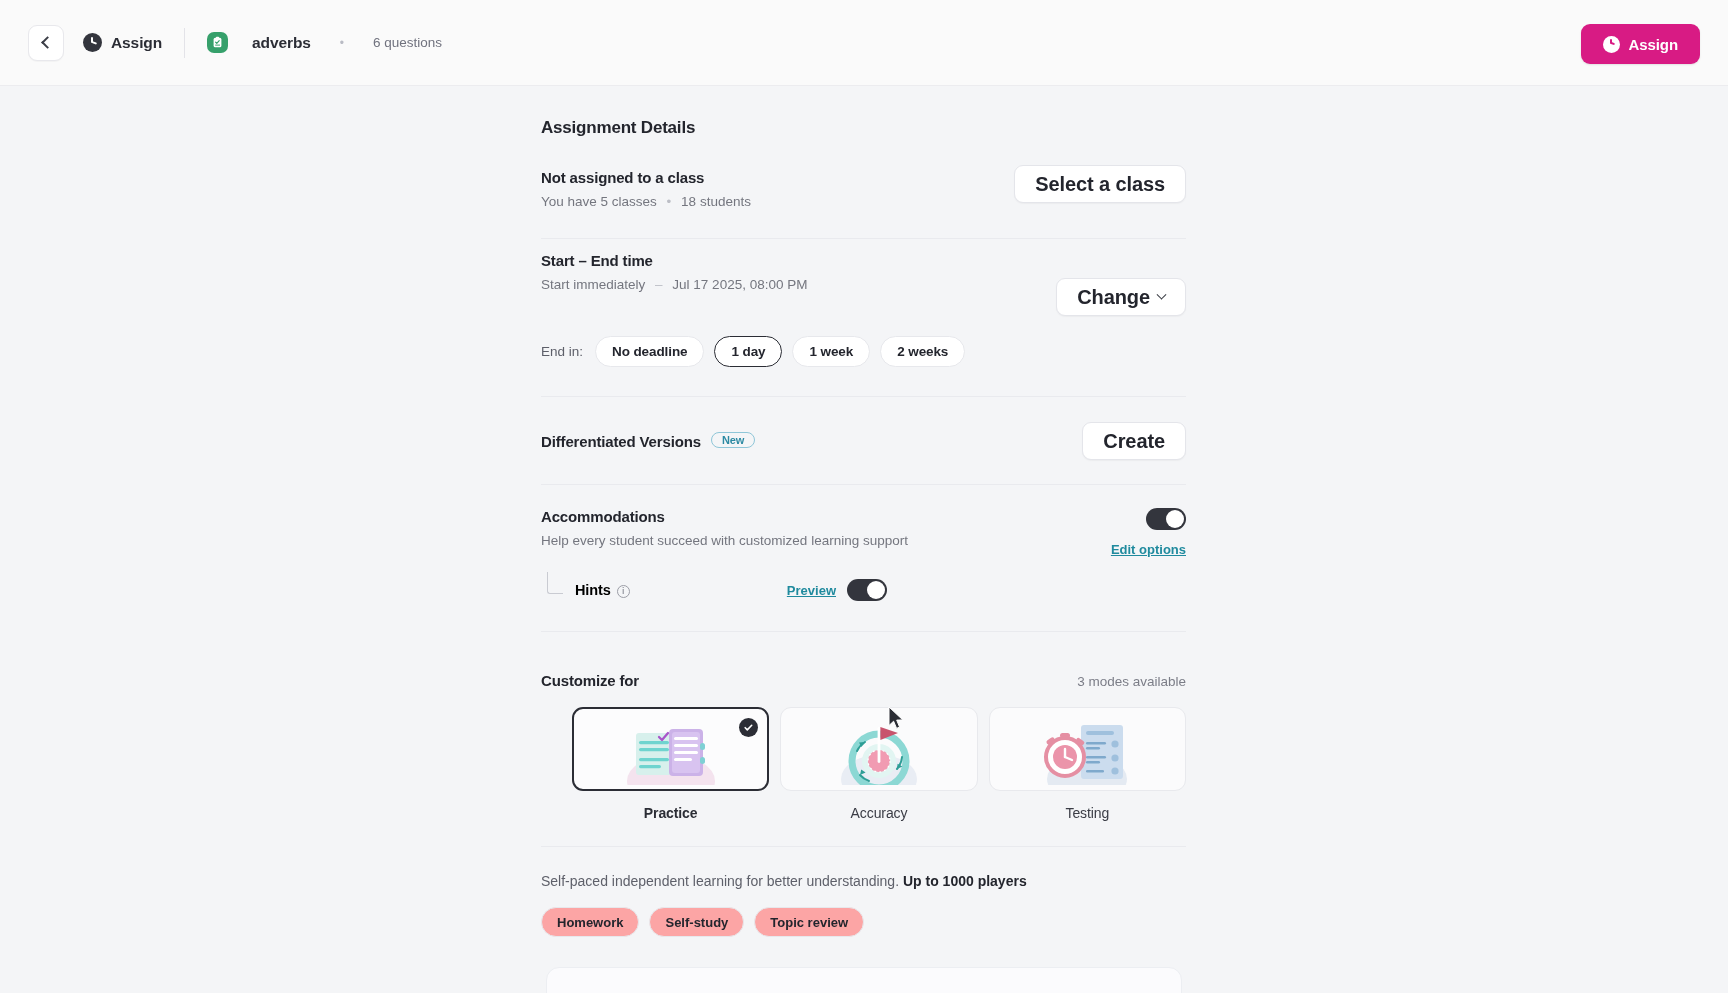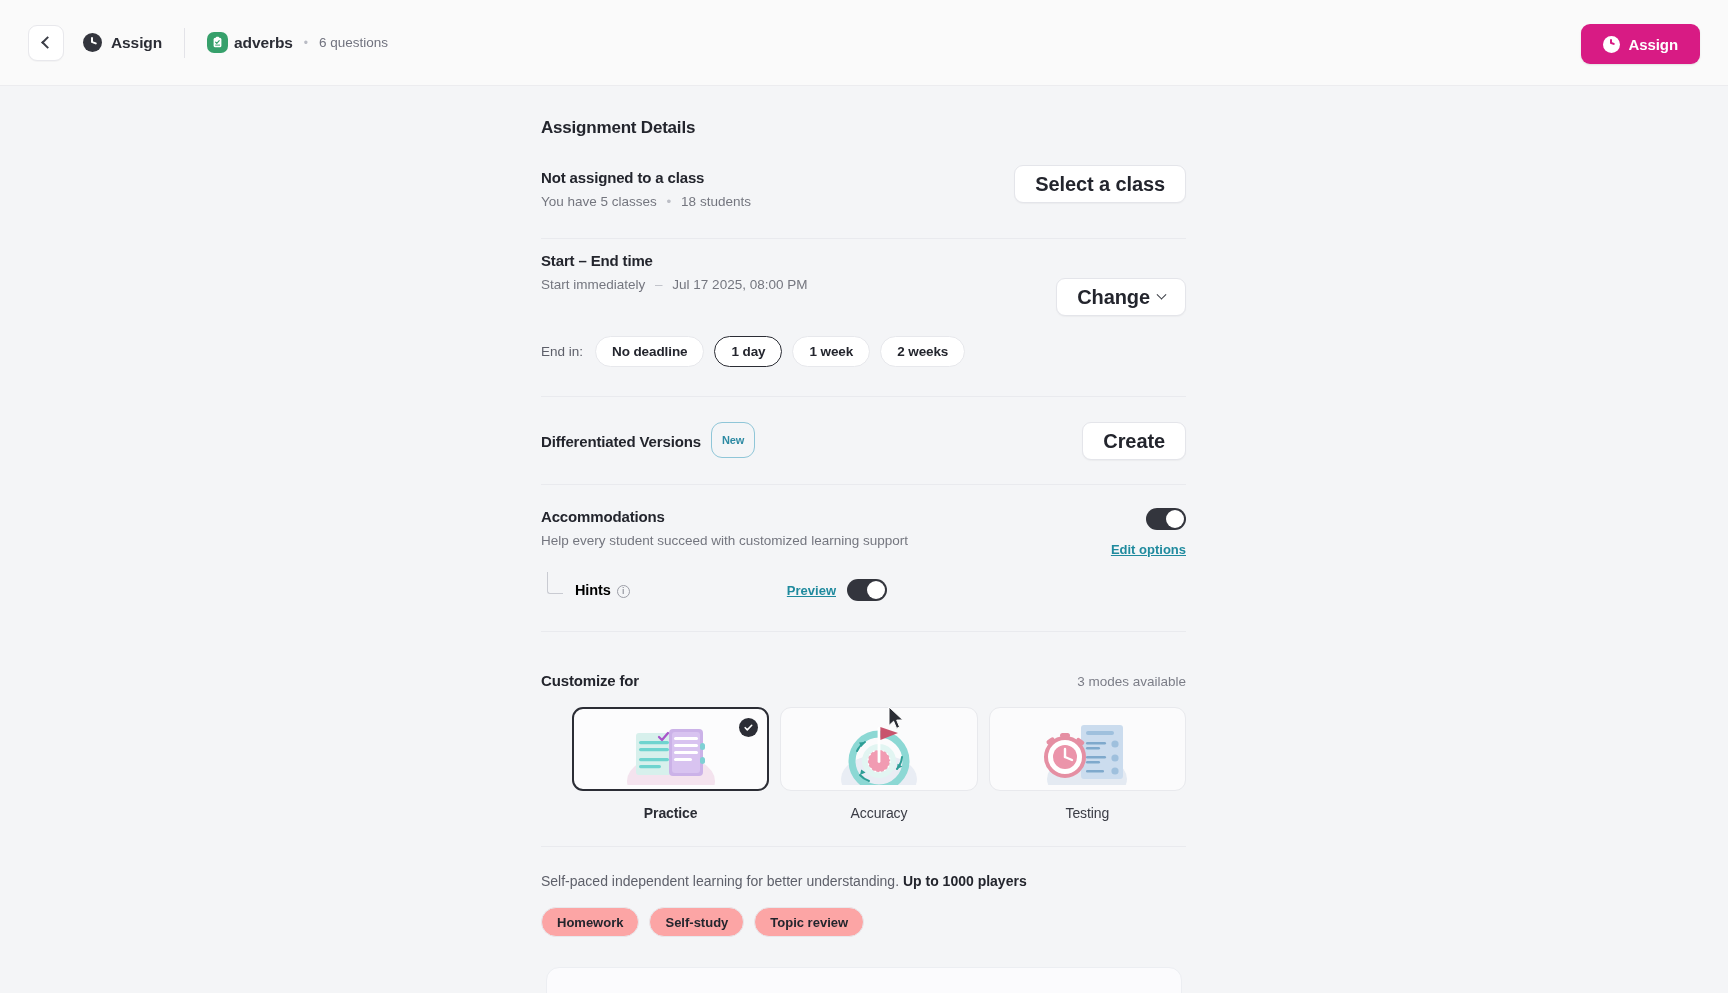--- a/index.html
+++ b/index.html
@@ -34,21 +34,21 @@
   .clock-dark {
     width: 19px; height: 19px; border-radius: 50%; background: #33353d;
     position: relative; flex: none;
   }
   .clock-dark::before { content:""; position:absolute; left:8.4px; top:4px; width:2px; height:6.2px; background:#fff; border-radius:1px;}
   .clock-dark::after  { content:""; position:absolute; left:8.4px; top:8.8px; width:2px; height:4.6px; background:#fff; border-radius:1px; transform-origin: top center; transform: rotate(-70deg);}
   .crumb-text { font-size: 15.5px; font-weight: 700; color: #2b2d35; letter-spacing: -0.1px; }
 
   .vdivider { width: 1px; height: 30px; background: #e3e3e8; margin: 0 22px; }
 
-  .quiz-crumb { display: flex; align-items: center; gap: 6px; }
+  .quiz-crumb { display: flex; align-items: center; gap: 24px; }
   .quiz-icon {
     width: 21px; height: 21px; border-radius: 7px; background: #36a06b;
     display: flex; align-items: center; justify-content: center; flex: none;
   }
   .quiz-icon svg { display: block; }
   .quiz-name { font-size: 15.5px; font-weight: 700; color: #2b2d35; letter-spacing: -0.1px; }
   .dot-sep { color: #b9bbc4; font-size: 12px; margin: 0 5px; }
   .q-count { font-size: 13.5px; color: #70727e; }
 
   .assign-cta {
@@ -91,21 +91,21 @@
   .chip {
     height: 31px; padding: 0 16px; border-radius: 18px;
     background: #fff; border: 1px solid #e7e8ec;
     font-size: 13.5px; font-weight: 700; color: #23252d; letter-spacing: -0.1px;
     display: inline-flex; align-items: center; cursor: pointer;
   }
   .chip.sel { border: 1.8px solid #2b2d35; }
 
   .badge-new {
     display: inline-flex; align-items: center; justify-content: center;
-    height: 36px; padding: 0 10px; border-radius: 11px;
+    height: 16px; padding: 0 10px; border-radius: 11px;
     border: 1px solid #8fc6d8; color: #2d8aa3;
     font-size: 11px; font-weight: 700; letter-spacing: -0.1px;
     margin-left: 10px; position: relative; top: -1px;
   }
 
   .toggle {
     width: 40px; height: 22px; border-radius: 12px; background: #33353d;
     position: relative; cursor: pointer; flex: none;
   }
   .toggle .knob { position: absolute; right: 2px; top: 2px; width: 18px; height: 18px; border-radius: 50%; background: #fff; }

